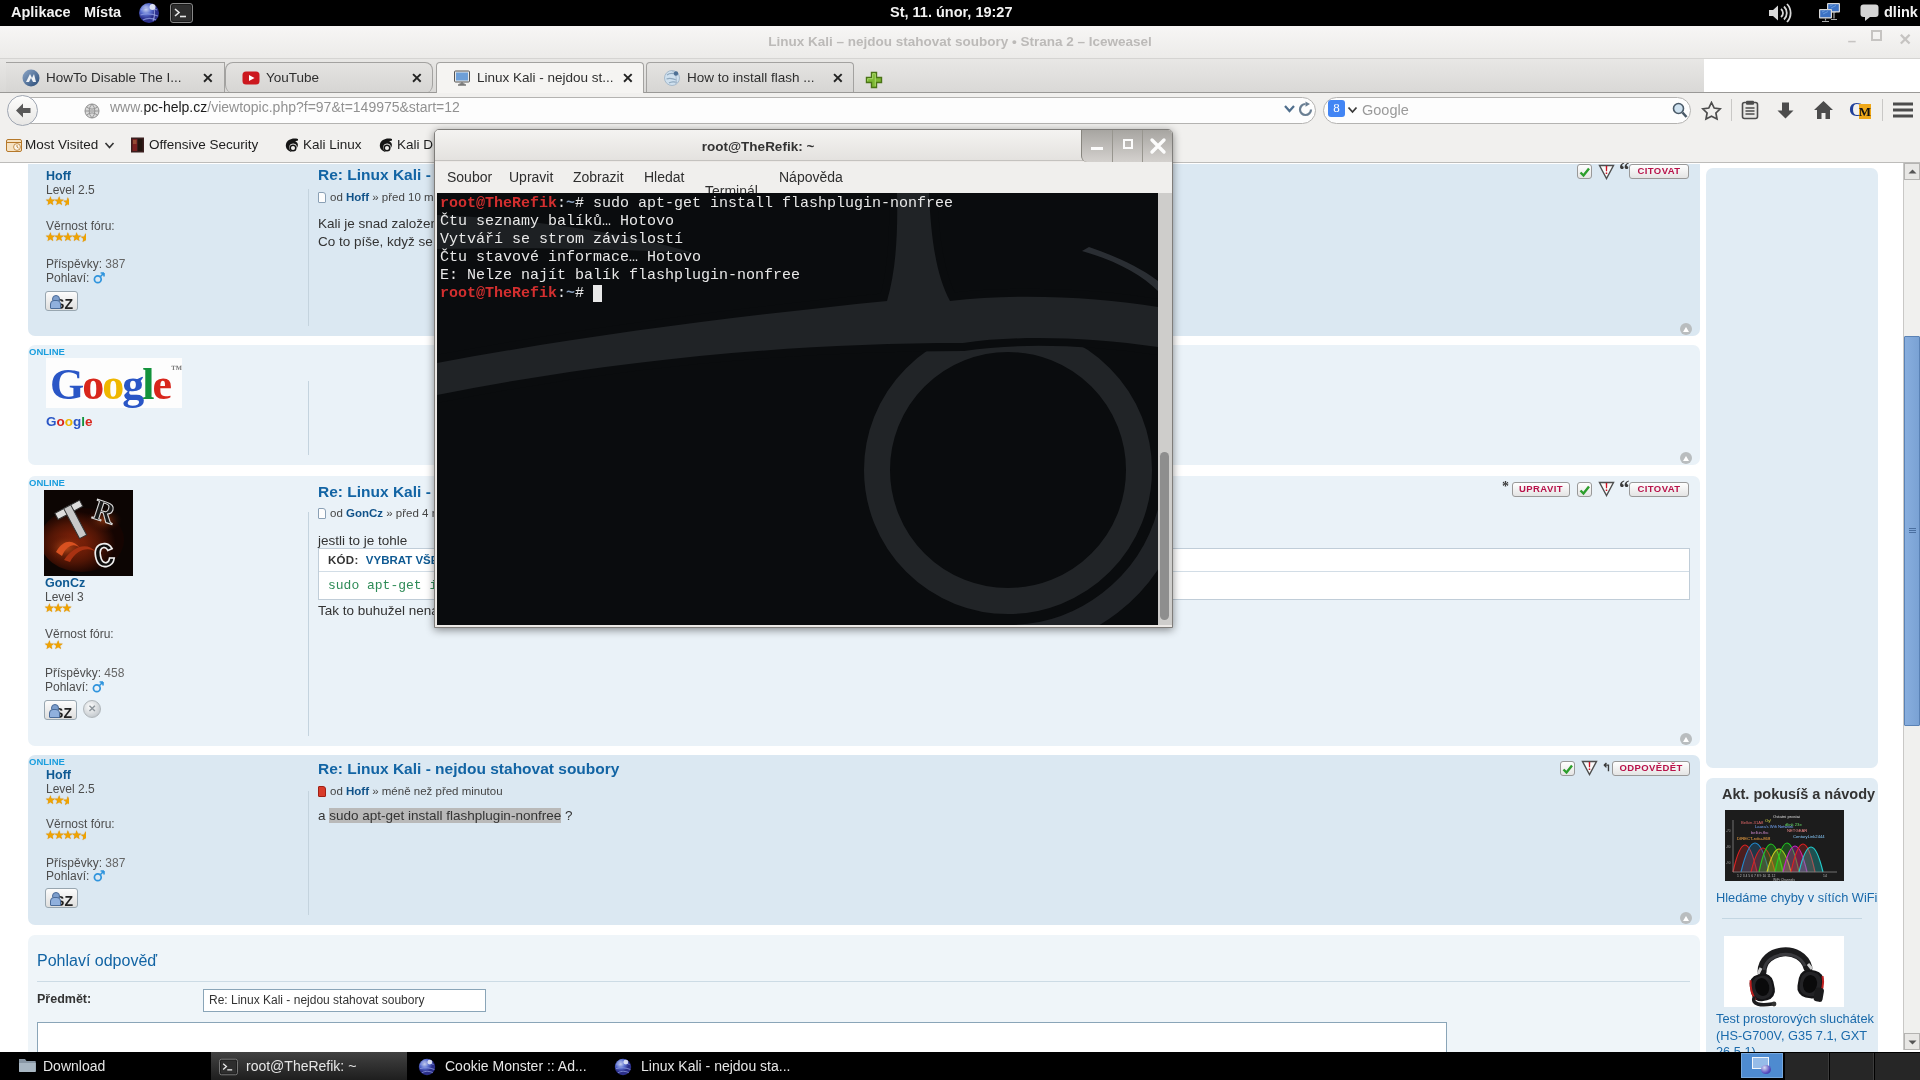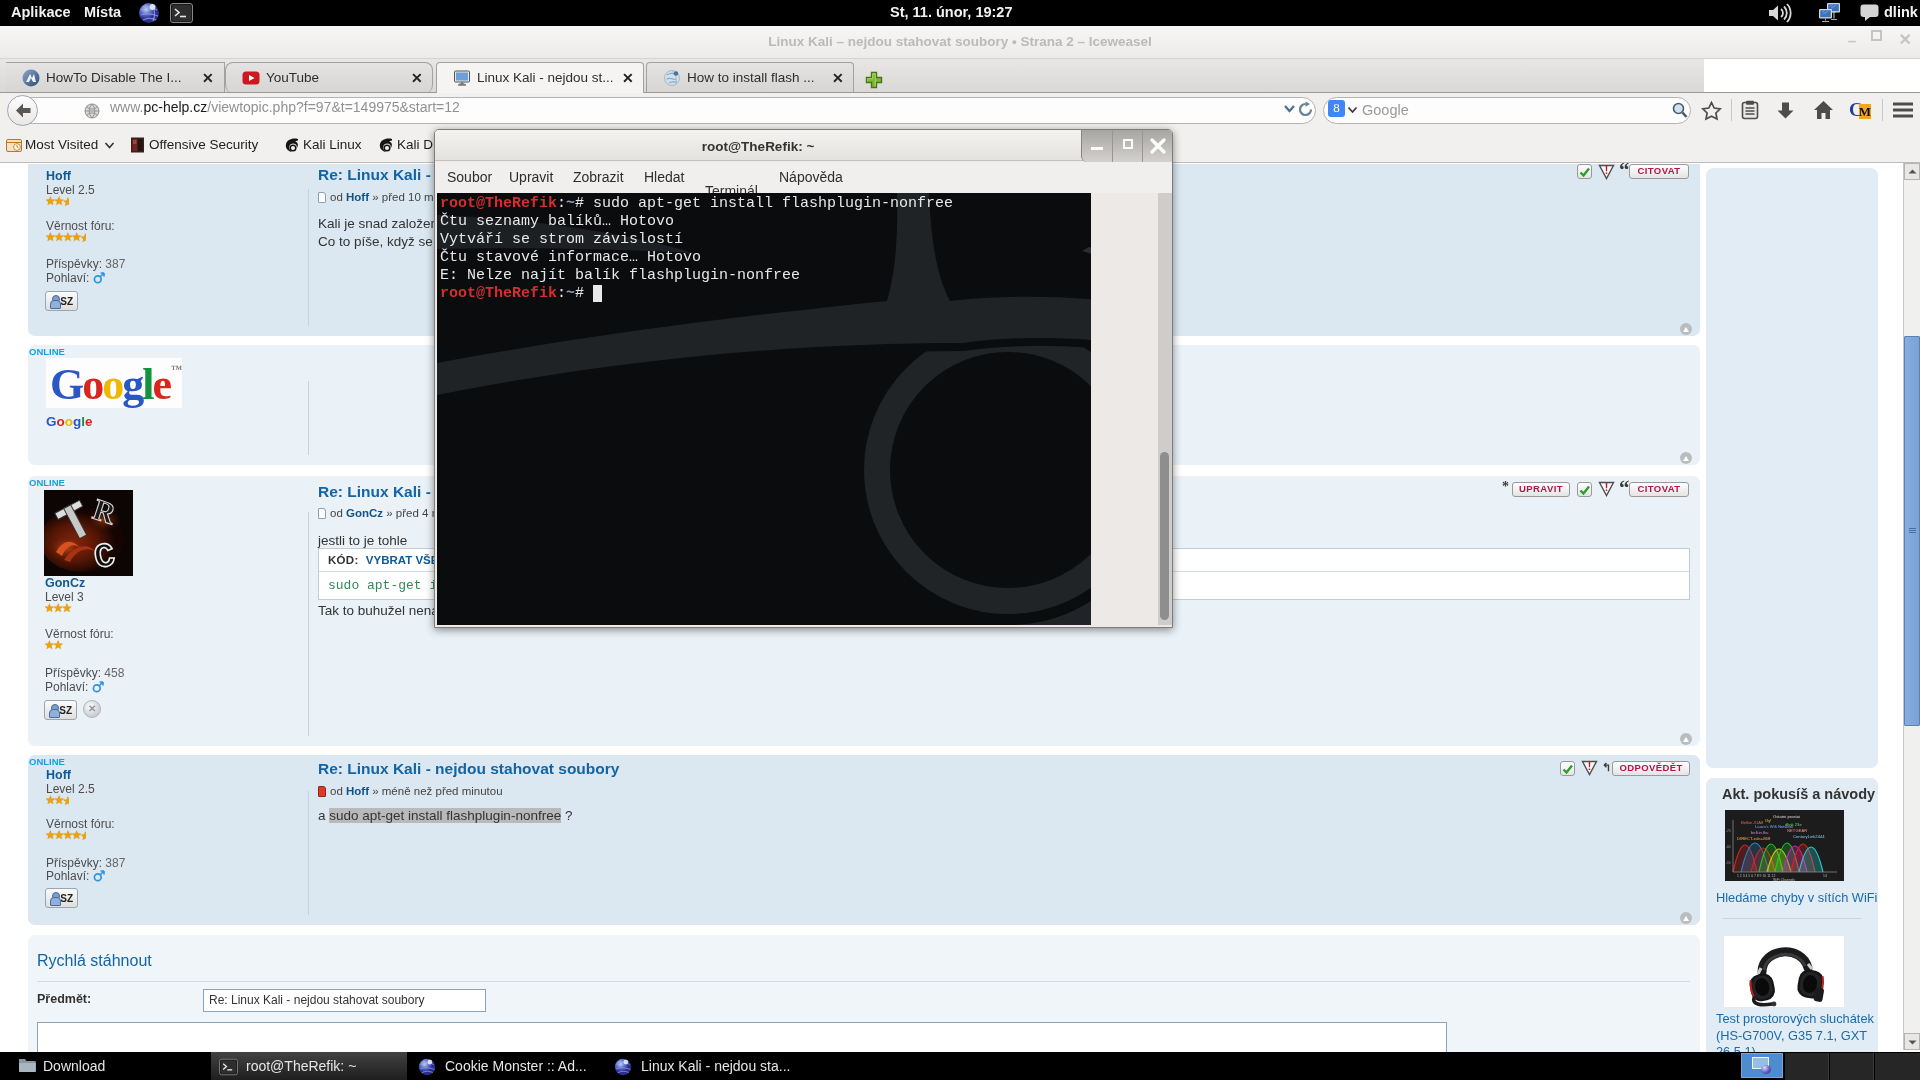--- a/index.html
+++ b/index.html
@@ -51,21 +51,21 @@
 .upcircle::after { content:""; position:absolute; left:3px; top:3.5px; width:0; height:0;
   border-left:3px solid transparent; border-right:3px solid transparent; border-bottom:5px solid #fff; }
 .rbtn { position:absolute; height:15px; border:1px solid #999; border-radius:3px;
   background:linear-gradient(#fff,#e4e4e4); color:#b8124a; font-weight:bold; font-size:9.5px;
   text-align:center; letter-spacing:0.4px; }
 .sqbtn { position:absolute; width:15px; height:15px; border:1px solid #999; border-radius:3px;
   background:linear-gradient(#fff,#e4e4e4); }
 
 .sidebox { position:absolute; left:1706px; width:172px; background:#e1ecf4; border-radius:7px; }
 .szbtn { position:absolute; width:33px; height:20px; border:1px solid #98a6b0; border-radius:3px;
-  background:linear-gradient(#fcfcfc,#dededd); font-size:10px; font-weight:bold; color:#222;
+  background:linear-gradient(#fcfcfc,#dededd); font-size:14px; font-weight:bold; color:#222;
   text-align:right; padding:4px 4px 0 0; }
 .pico { position:absolute; left:3px; top:3px; width:12px; height:13px; }
 .pico::before { content:""; position:absolute; left:3px; top:0; width:6px; height:6px; border-radius:50%; background:#7d9ecc; border:1px solid #4a6b99; }
 .pico::after { content:""; position:absolute; left:1px; top:5px; width:9px; height:7px; border-radius:4px 4px 1px 1px; background:#90b0dd; border:1px solid #4a6b99; }
 .skype { width:18px; height:18px; border-radius:50%; background:radial-gradient(circle at 40% 35%,#fdfdfd,#c9ced2 70%,#9aa2a8); border:1px solid #b0b6ba; }
 .skype::after { content:"✕"; position:absolute; left:4px; top:2px; font-size:10px; color:#8d959b; font-weight:bold; }
 .pgico { display:inline-block; width:8px; height:11px; background:#fdfdfd; border:1px solid #8aa0b5; border-radius:1px 3px 1px 1px; margin-right:4px; vertical-align:-2px; }
 .pgico.red { background:#d93b2a; border-color:#a02015; }
 .glogo { font-family:"Liberation Serif", serif; font-weight:bold; font-size:44px; letter-spacing:-2px; color:#2a56c6; }
 .glogo i, .glink i { font-style:normal; color:#d8261c; }
@@ -93,21 +93,21 @@
 #termtitle { position:absolute; left:0; top:0; width:737px; height:31px;
   background:linear-gradient(#f4f3f1,#e4e2df); border-radius:4px 4px 0 0; border-bottom:1px solid #c4c2bf; }
 #termtitle .t { position:absolute; left:0; width:646px; top:9px; text-align:center; font-size:13.5px; font-weight:bold; color:#333; }
 #termbtns { position:absolute; right:0; top:0; width:91px; height:32px;
   background:linear-gradient(#a7a5a1,#d4d1ce); border-left:1px solid #88867f; border-radius:0 4px 0 6px; }
 #termbtns .b { position:absolute; top:0; width:30px; height:32px; color:#fcfcfc; text-align:center;
   font-size:14px; font-weight:bold; line-height:30px; border-left:1px solid #98968f; }
 #termbtns .b:first-child { border-left:none; }
 #termmenu { position:absolute; left:0; top:32px; width:737px; height:31px; background:#f0efed; font-size:14px; color:#2e2e2e; }
 #termmenu span { position:absolute; top:7px; }
-#termscreen { position:absolute; left:2px; top:63px; width:654px; height:432px; background:#0a0c0e; overflow:hidden;padding-left:20px; }
+#termscreen { position:absolute; left:2px; top:63px; width:721px; height:432px; background:#0a0c0e; overflow:hidden;padding-left:20px; }
 #termtext { position:absolute; left:3px; top:2px; font-family:"Liberation Mono", monospace;
   font-size:15px; line-height:18px; color:#e8e8e8; white-space:pre; }
 #termtext .r { color:#d32f2f; font-weight:bold; }
 #termtext .b { color:#8aa0bc; font-weight:bold; }
 #termscroll { position:absolute; left:723px; top:63px; width:14px; height:432px; background:#cecdcb; }
 #termscroll .thumb { position:absolute; left:2px; width:9px; border-radius:5px; background:#8e8e8e; }
 
 #taskbar { position:absolute; left:0; top:1052px; width:1920px; height:28px; background:#000; z-index:200; color:#e6e6e6; font-size:14px; }
 .task { position:absolute; top:0px; height:28px; }
 .task .tt { position:absolute; left:35px; top:6px; white-space:nowrap; }
@@ -418,21 +418,21 @@
         </svg></div>
     <div class="warnbtn" style="left:1553px;top:5px;"><svg width="17" height="16" viewBox="0 0 17 16">
           <path d="M1.5 1.5 h14 L8.5 14.5 Z" fill="#fafafa" stroke="#4e4e4e" stroke-width="1.4"></path>
           <text x="8.5" y="10" text-anchor="middle" font-size="10.5" font-weight="bold" fill="#cc1122">!</text>
         </svg></div>
     <div class="rbtn" style="left:1584px;top:6px;width:78px;">ODPOVĚDĚT<span class="q" style="font-size:11px;top:-5px;">↰</span></div>
     <div class="upcircle" style="left:1652px;top:157px;"></div>
   </div>
 
   <div class="post" style="top:772px;height:290px;background:#eff5f9;">
-    <div style="position:absolute;left:9px;top:17px;font-size:16px;color:#1264a4;">Rychlá stáhnout</div>
+    <div style="position:absolute;left:9px;top:17px;font-size:16px;color:#1264a4;">Pohlaví odpověď</div>
     <div style="position:absolute;left:9px;right:10px;top:46px;height:1px;background:#ccdbe5;"></div>
     <div style="position:absolute;left:9px;top:57px;font-size:12.5px;font-weight:bold;color:#333;">Předmět:</div>
     <div style="position:absolute;left:175px;top:54px;width:283px;height:23px;background:#fff;border:1px solid #8aa5b8;font-size:12px;color:#333;padding:3px 0 0 5px;">Re: Linux Kali - nejdou stahovat soubory</div>
     <div style="position:absolute;left:9px;top:87px;width:1410px;height:190px;background:#fff;border:1px solid #8aa5b8;"></div>
   </div>
 
   <div class="sidebox" style="top:5px;height:600px;"></div>
   <div class="sidebox" style="top:615px;height:440px;">
     <div style="position:absolute;left:16px;top:8px;font-size:14.5px;font-weight:bold;color:#333;">Akt. pokusíš a návody</div>
     <svg id="wifi" style="position:absolute;left:19px;top:32px;" width="119" height="71" viewBox="0 0 119 71">

